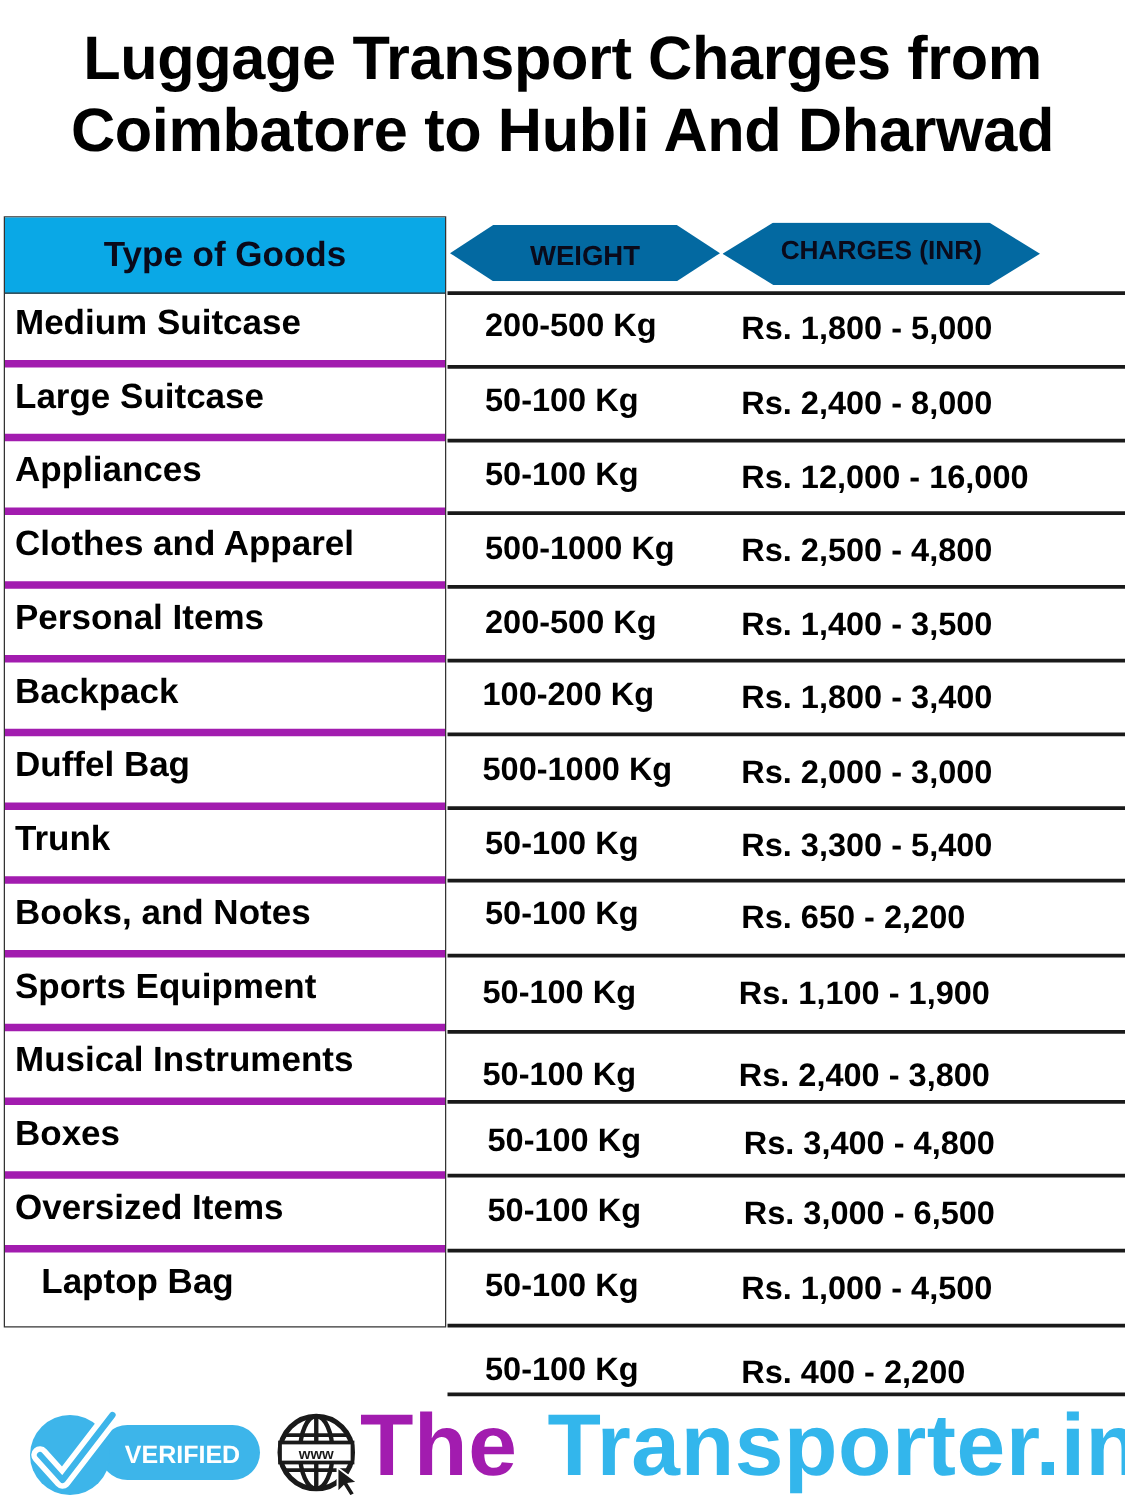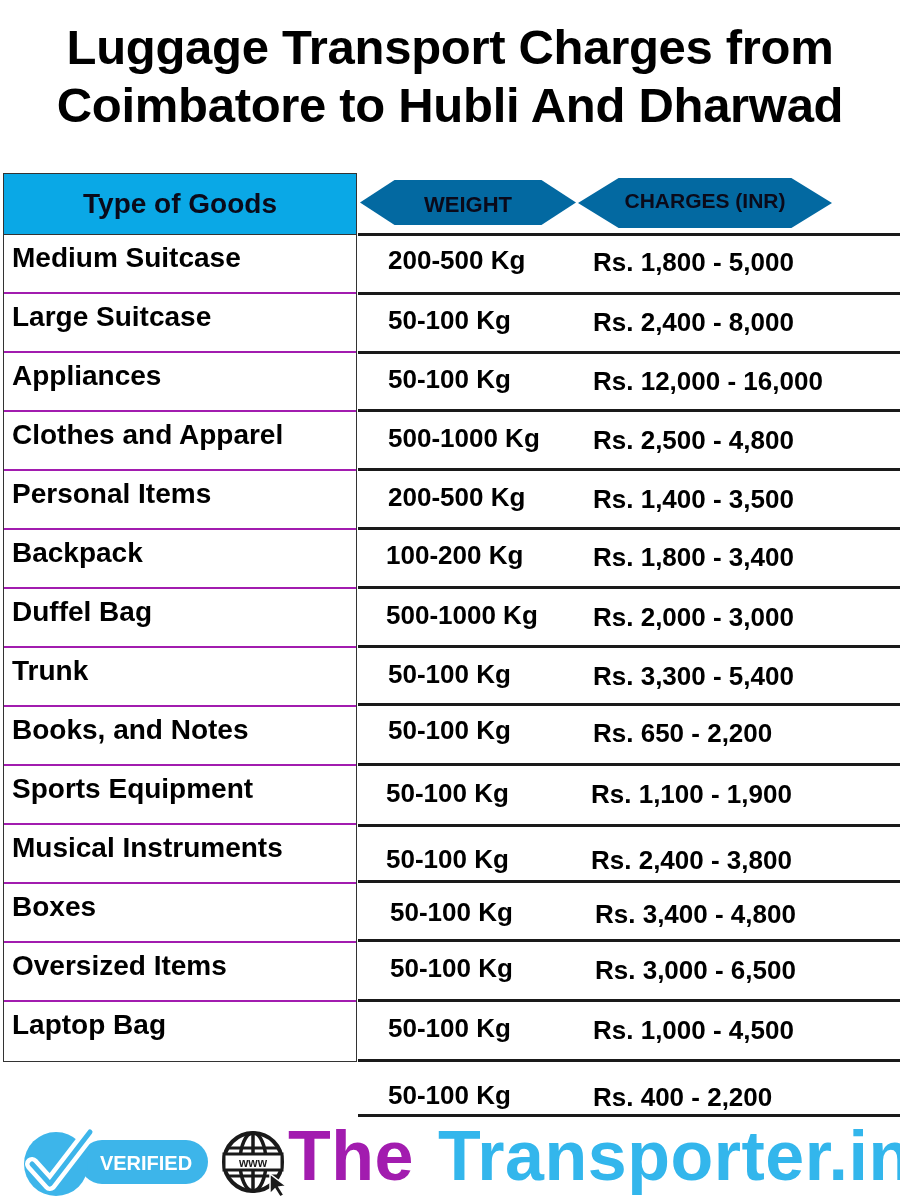--- a/index.html
+++ b/index.html
@@ -16,24 +16,24 @@
     .left-table {
       position: absolute; left: 3px; top: 173px; width: 354px;
       border: 1.5px solid #333;
     }
     .left-head {
       height: 61px; background: #0aa8e6; border-bottom: 1.5px solid #333;
       display: flex; align-items: center; justify-content: center;
       font-weight: bold; font-size: 28px; color: #0a0a1a; padding-bottom: 0;
     }
     .left-row {
-      height: 59px; border-bottom: 2px solid #a21caf;
+      height: 59px; border-bottom: 6px solid #a21caf;
       font-weight: bold; font-size: 28px; padding: 6px 0 0 8px; line-height: 34px;
     }
-    .left-row:last-child { border-bottom: none; }
+    .left-row:last-child { border-bottom: none; margin-left: 21px; }
 
     
     .hex {
       position: absolute; background: #0369a1; color: #0a0a1a; font-weight: bold;
       display: flex; align-items: center; justify-content: center;
       clip-path: polygon(0 50%, 16% 0, 84% 0, 100% 50%, 84% 100%, 16% 100%);
     }
     .hex-weight { left: 360px; top: 180px; width: 216px; height: 45px; font-size: 22px; padding-top: 4px; }
     .hex-charges { left: 578px; top: 178px; width: 254px; height: 50px; font-size: 21px; padding-bottom: 4px; }
 

